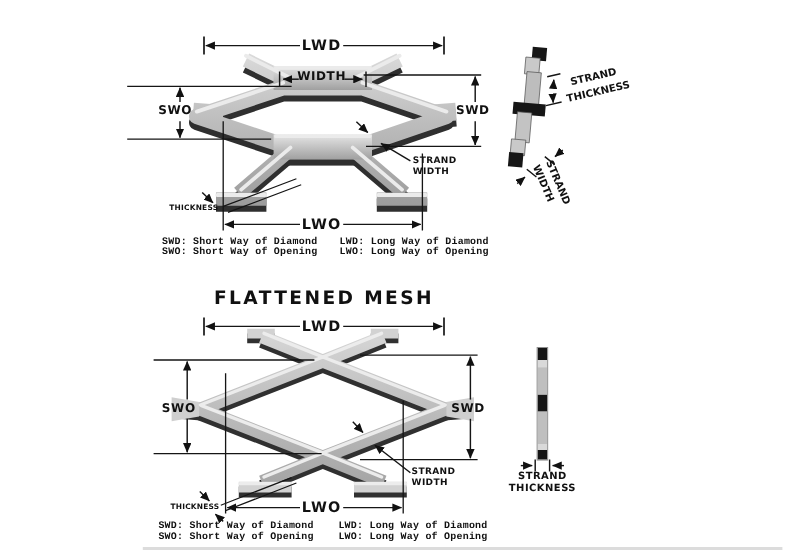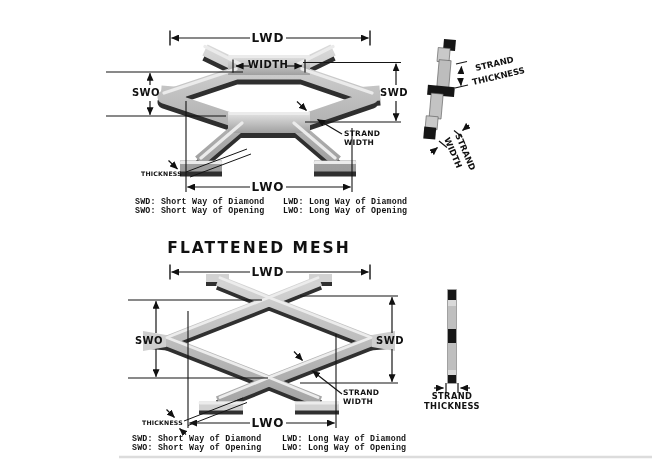--- a/index.html
+++ b/index.html
@@ -210,21 +210,21 @@
 <span class="lbl ctr dimS" style="left:146px;top:87.5px;">SWO</span>
 <span class="lbl ctr dimS" style="left:394px;top:87.5px;">SWD</span>
 <span class="lbl call" style="left:344px;top:130px;"><span>STRAND</span><br><span>WIDTH</span></span>
 <span class="lbl tiny" style="left:141px;top:170.5px;">THICKNESS</span>
 <span class="lbl ctr dim" style="left:268px;top:180.5px;">LWO</span>
 <span class="lbl leg" style="left:135px;top:197.5px;">SWD: Short Way of Diamond</span>
 <span class="lbl leg" style="left:283px;top:197.5px;">LWD: Long Way of Diamond</span>
 <span class="lbl leg" style="left:135px;top:206.5px;">SWO: Short Way of Opening</span>
 <span class="lbl leg" style="left:283px;top:206.5px;">LWO: Long Way of Opening</span>
 
-<span class="lbl ctr title" style="left:259px;top:241px;">FLATTENED MESH</span>
+<span class="lbl ctr title" style="left:270px;top:241px;">FLATTENED MESH</span>
 <span class="lbl ctr dim" style="left:268px;top:265.5px;">LWD</span>
 <span class="lbl ctr dimS" style="left:149px;top:335.5px;">SWO</span>
 <span class="lbl ctr dimS" style="left:390px;top:335.5px;">SWD</span>
 <span class="lbl call" style="left:343px;top:389px;"><span>STRAND</span><br><span>WIDTH</span></span>
 <span class="lbl tiny" style="left:142px;top:420px;">THICKNESS</span>
 <span class="lbl ctr dim" style="left:268px;top:416.5px;">LWO</span>
 <span class="lbl leg" style="left:132px;top:434.5px;">SWD: Short Way of Diamond</span>
 <span class="lbl leg" style="left:282px;top:434.5px;">LWD: Long Way of Diamond</span>
 <span class="lbl leg" style="left:132px;top:443.5px;">SWO: Short Way of Opening</span>
 <span class="lbl leg" style="left:282px;top:443.5px;">LWO: Long Way of Opening</span>

